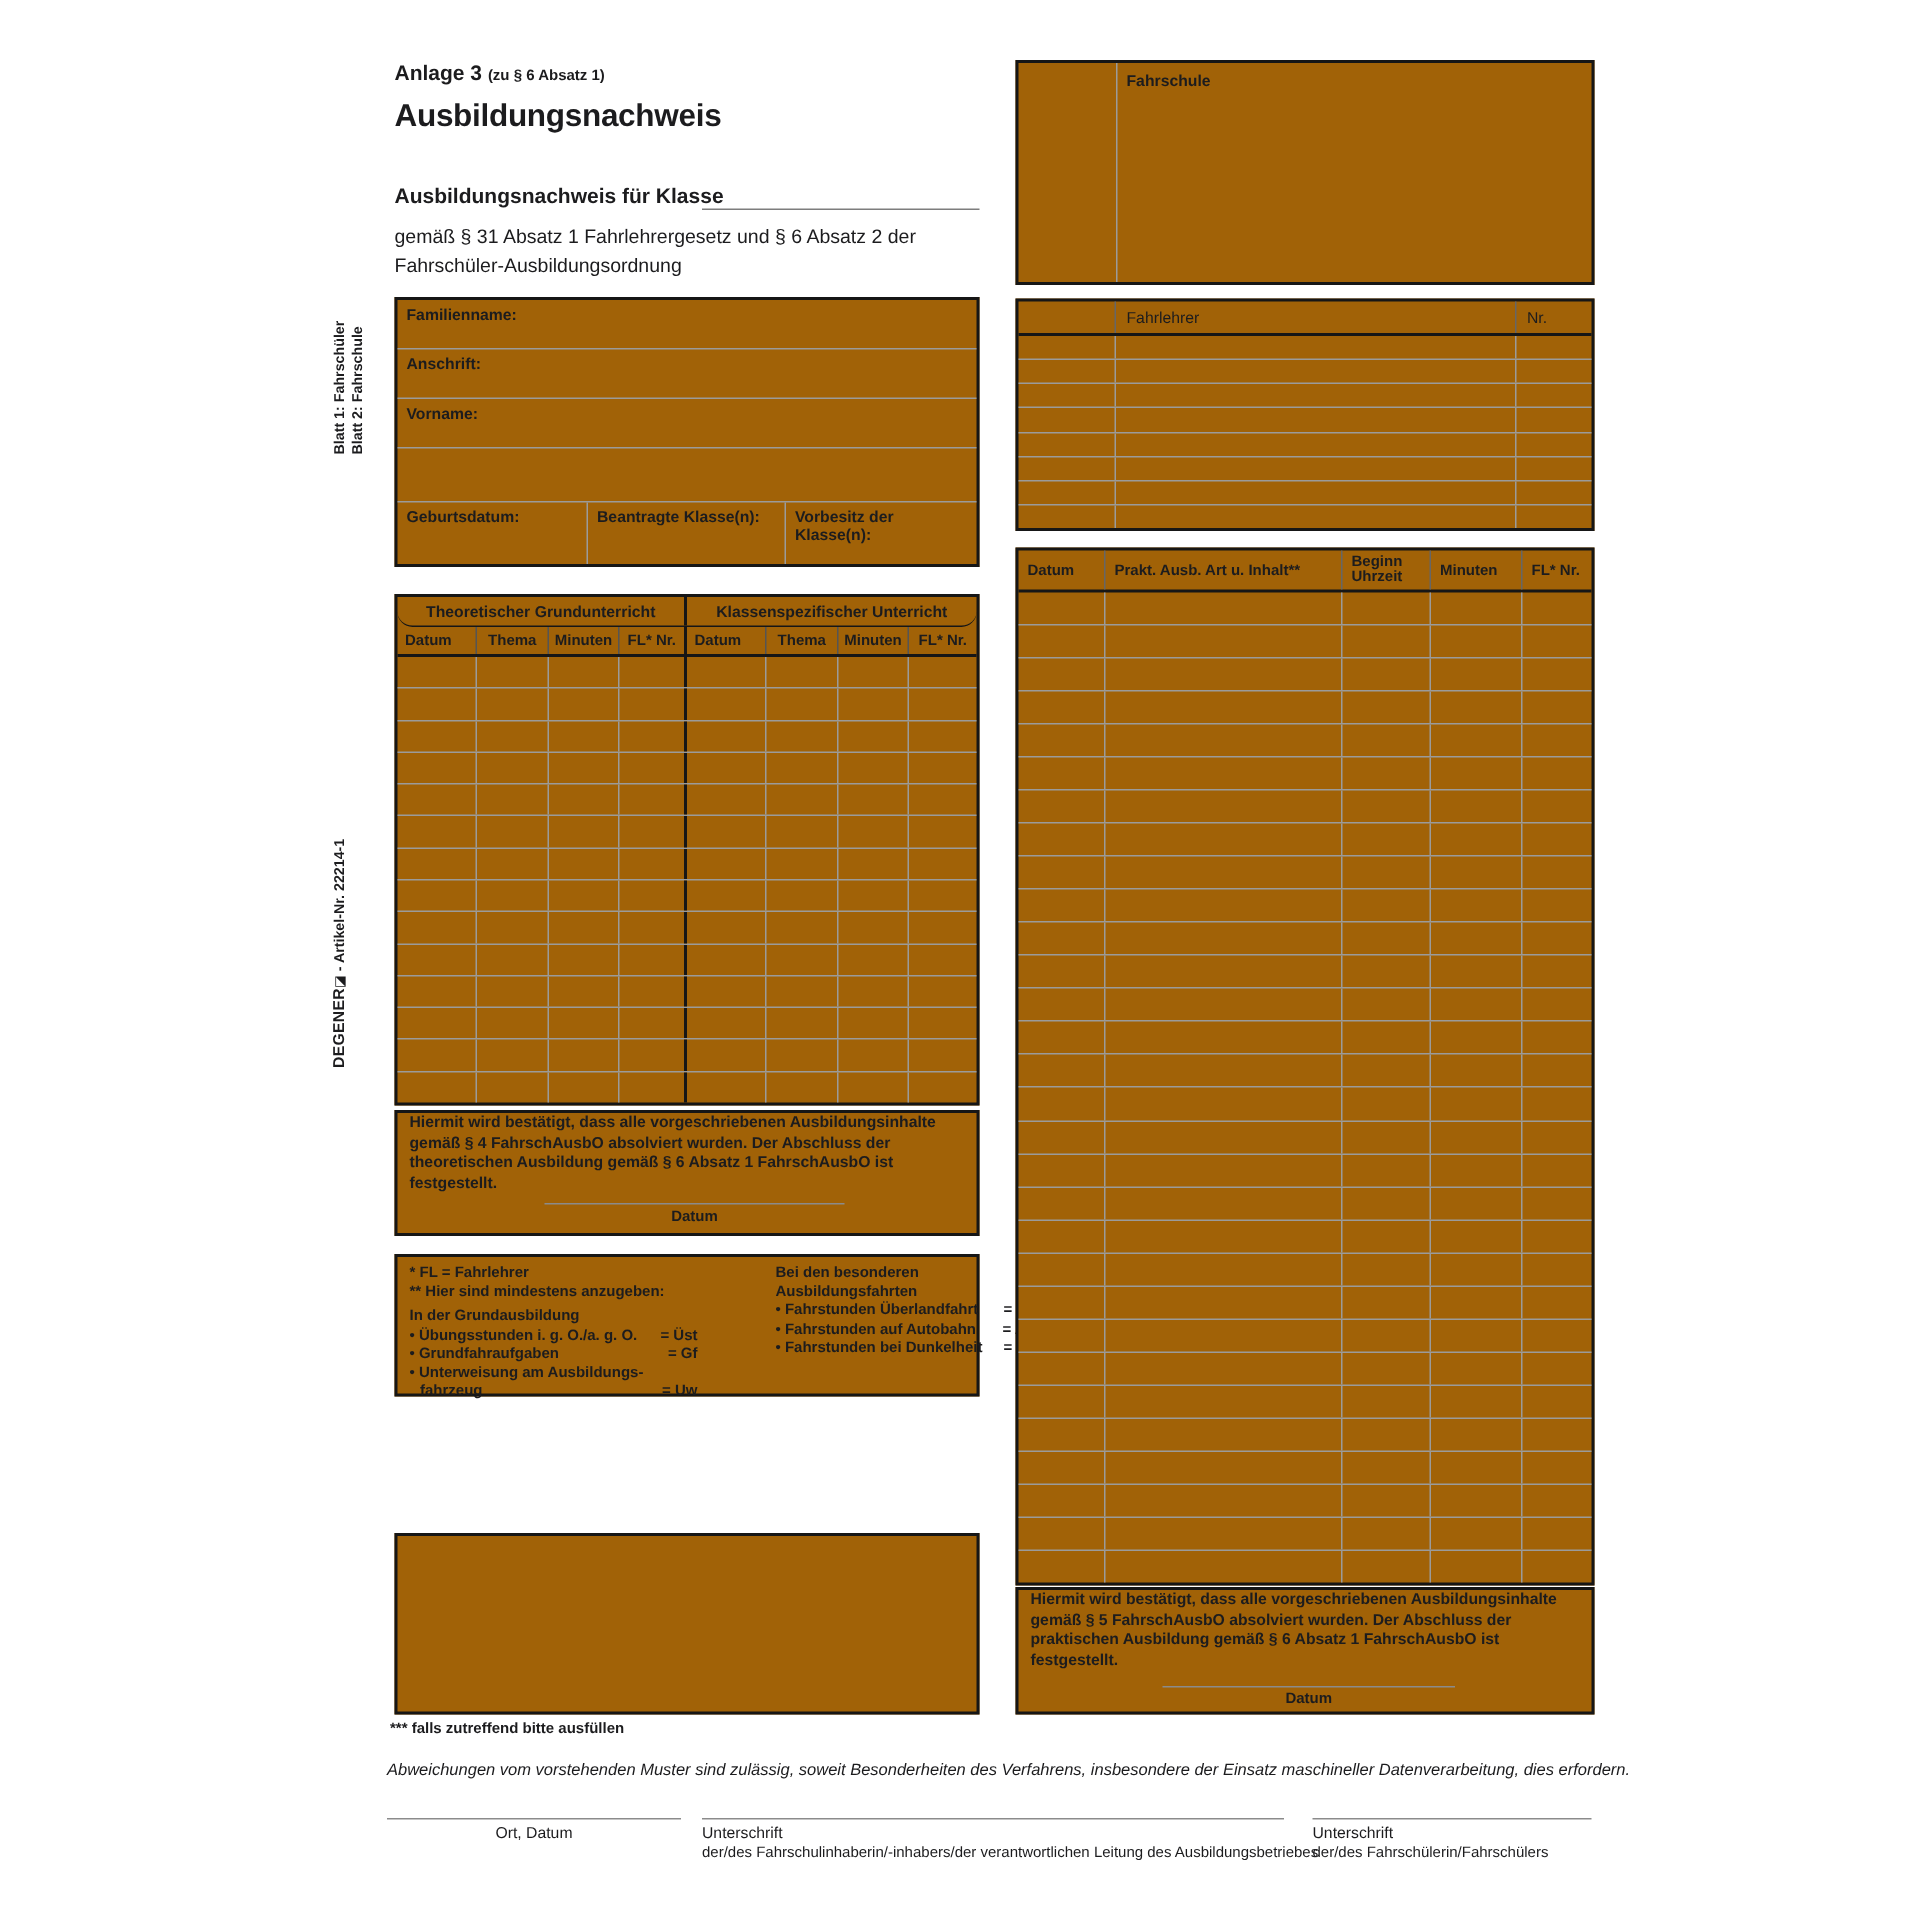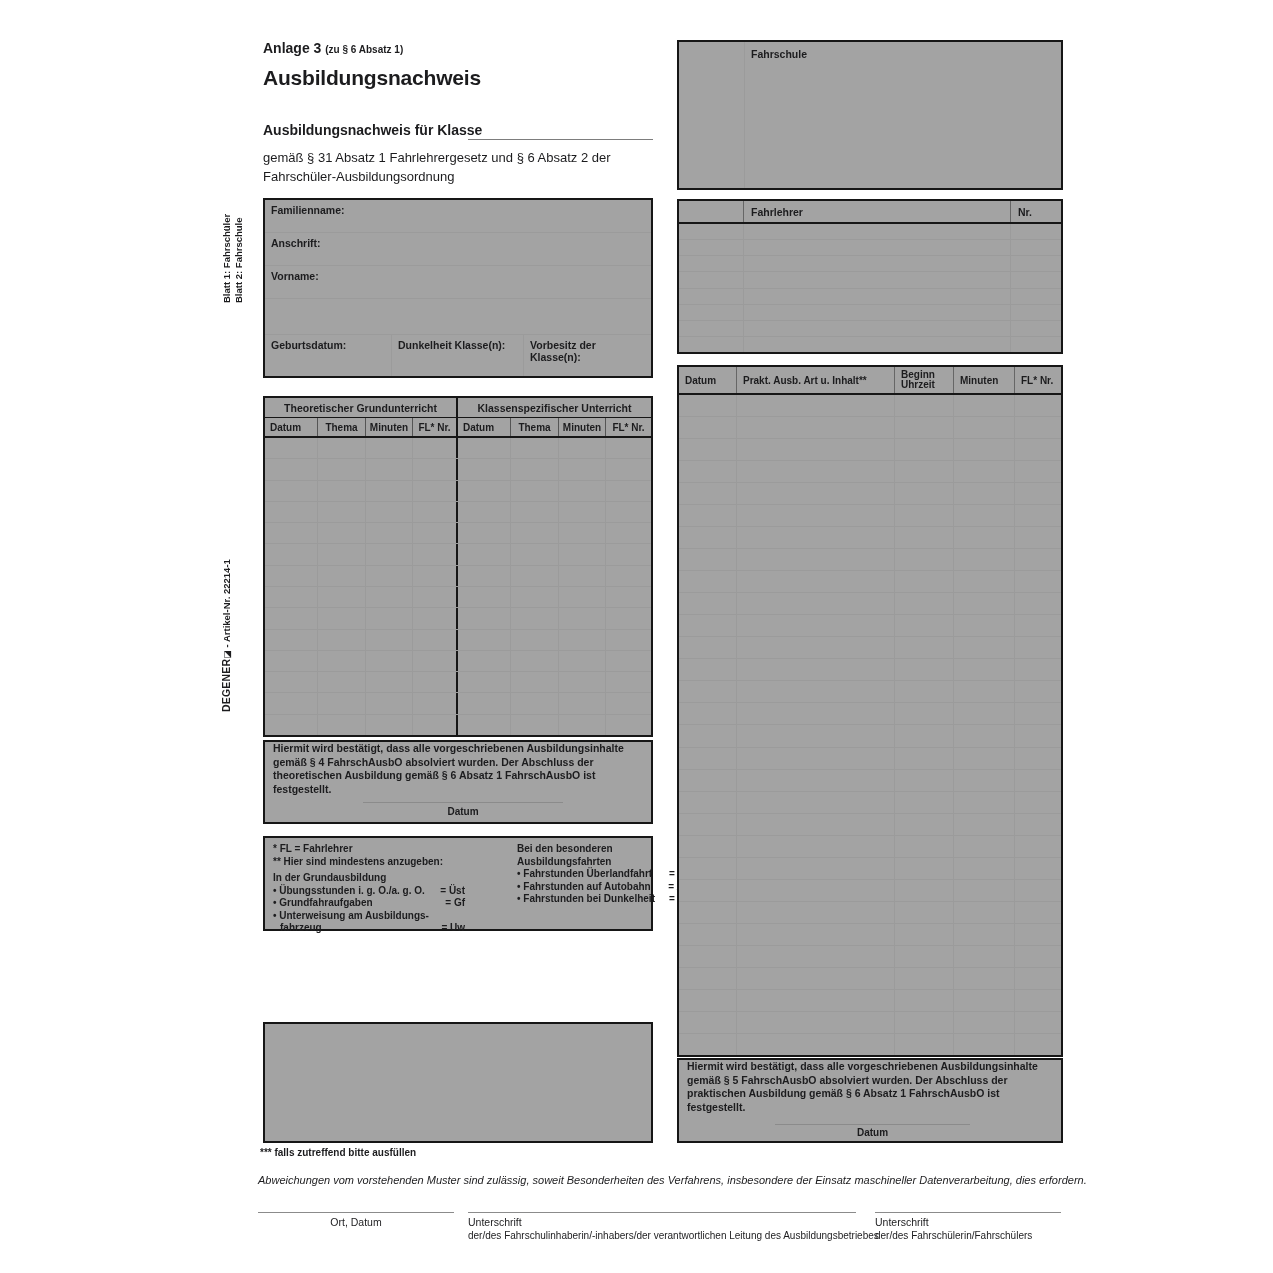--- a/index.html
+++ b/index.html
@@ -16,35 +16,35 @@
 
   
   .anlage { position:absolute; left:263px; top:40px; font-size:14px; font-weight:700; }
   .anlage .sub { font-size:10px; font-weight:700; }
   .doc-title { position:absolute; left:263px; top:66px; font-size:21px; font-weight:700; letter-spacing:-.2px; }
   .klasse { position:absolute; left:263px; top:122px; font-size:14px; font-weight:700; }
   .klasse-underline { position:absolute; left:468px; top:139px; width:185px; border-top:1.5px solid #7d7d7d; }
   .law { position:absolute; left:263px; top:148px; width:392px; font-size:13px; line-height:19px; font-weight:400; }
 
   
-  .bx { border:2px solid #161616; background:#a3a3a3; position:absolute; }
+  .bx { border:2px solid #161616; background:#a16207; position:absolute; }
   .lbl { font-size:10.5px; font-weight:600; }
 
   
   .personal { left:263px; top:198px; width:390px; height:180px; display:flex; flex-direction:column; }
   .p-row { border-bottom:1px solid #9b9b9b; padding:4px 6px; }
   .p-row.r1 { height:33px; } .p-row.r2 { height:33px; } .p-row.r3 { height:33px; }
   .p-row.r4 { height:36px; }
   .p-row.r5 { flex:1; border-bottom:none; padding:0; display:grid; grid-template-columns:127px 132px auto; }
   .p-row.r5 .cell { padding:4px 6px; border-right:1px solid #9b9b9b; }
   .p-row.r5 .cell:last-child { border-right:none; }
 
   
   .theory { left:263px; top:396px; width:390px; }
-  .t-group { display:grid; grid-template-columns:193px auto; height:20px; border-bottom:1px solid #161616; }
+  .t-group { display:grid; grid-template-columns:193px auto; height:20px; border-bottom:1px solid #161616;border-radius:10px; }
   .t-group > div { display:flex; align-items:center; justify-content:center; font-size:10.5px; font-weight:600; }
   .t-group > div:first-child { border-right:2px solid #161616; }
   .t-cols { display:grid; grid-template-columns:53px 48px 47px 45px 53px 48px 47px 45px; height:20px; border-bottom:2px solid #161616; }
   .t-cols > span { font-size:10px; font-weight:600; display:flex; align-items:center; justify-content:center; border-right:1px solid #555; }
   .t-cols > span:nth-child(1), .t-cols > span:nth-child(5) { justify-content:flex-start; padding-left:5px; }
   .t-cols > span:nth-child(4) { border-right:2px solid #161616; }
   .t-cols > span:nth-child(8) { border-right:none; }
   .t-body { height:297px; display:flex; flex-direction:column; }
   .trow { flex:1; display:grid; grid-template-columns:53px 48px 47px 45px 53px 48px 47px 45px; border-bottom:1px solid #9b9b9b; }
   .trow:last-child { border-bottom:none; }
@@ -80,21 +80,21 @@
   .koop-box { left:263px; top:1022px; width:390px; height:121px; }
   .footnote3 { position:absolute; left:260px; top:1147px; font-size:10px; font-weight:600; }
 
   
   .fsbox { left:677px; top:40px; width:386px; height:150px; }
   .fsbox .vdiv { position:absolute; left:65px; top:0; bottom:0; border-left:1px solid #9b9b9b; }
   .fsbox .lbl { position:absolute; left:72px; top:6px; }
 
   .fltab { left:677px; top:199px; width:386px; }
   .fl-head { display:grid; grid-template-columns:65px auto 50px; height:23px; border-bottom:2px solid #161616; }
-  .fl-head > span { display:flex; align-items:center; padding-left:7px; font-size:10.5px; font-weight:700; border-right:1px solid #666; }
+  .fl-head > span { display:flex; align-items:center; padding-left:7px; font-size:10.5px; font-weight:400; border-right:1px solid #666; }
   .fl-head > span:last-child { border-right:none; }
   .fl-body { height:128px; display:flex; flex-direction:column; }
   .flrow { flex:1; display:grid; grid-template-columns:65px auto 50px; border-bottom:1px solid #9b9b9b; }
   .flrow:last-child { border-bottom:none; }
   .flrow .cell { border-right:1px solid #9b9b9b; }
   .flrow .cell:last-child { border-right:none; }
 
   .praktab { left:677px; top:365px; width:386px; }
   .pk-head { display:grid; grid-template-columns:58px 158px 59px 61px auto; height:28px; border-bottom:2px solid #161616; }
   .pk-head > span { display:flex; align-items:center; padding-left:6px; font-size:10px; font-weight:600; border-right:1px solid #666; }
@@ -139,21 +139,21 @@
     <div>Fahrschüler-Ausbildungsordnung</div>
   </div>
 
   <div class="bx personal">
     <div class="p-row r1 lbl">Familienname:</div>
     <div class="p-row r3 lbl">Anschrift:</div>
     <div class="p-row r2 lbl">Vorname:</div>
     <div class="p-row r4"></div>
     <div class="p-row r5">
       <div class="cell lbl">Geburtsdatum:</div>
-      <div class="cell lbl">Dunkelheit Klasse(n):</div>
+      <div class="cell lbl">Beantragte Klasse(n):</div>
       <div class="cell lbl">Vorbesitz der Klasse(n):</div>
     </div>
   </div>
 
   <div class="bx theory">
     <div class="t-group">
       <div>Theoretischer Grundunterricht</div>
       <div>Klassenspezifischer Unterricht</div>
     </div>
     <div class="t-cols">

